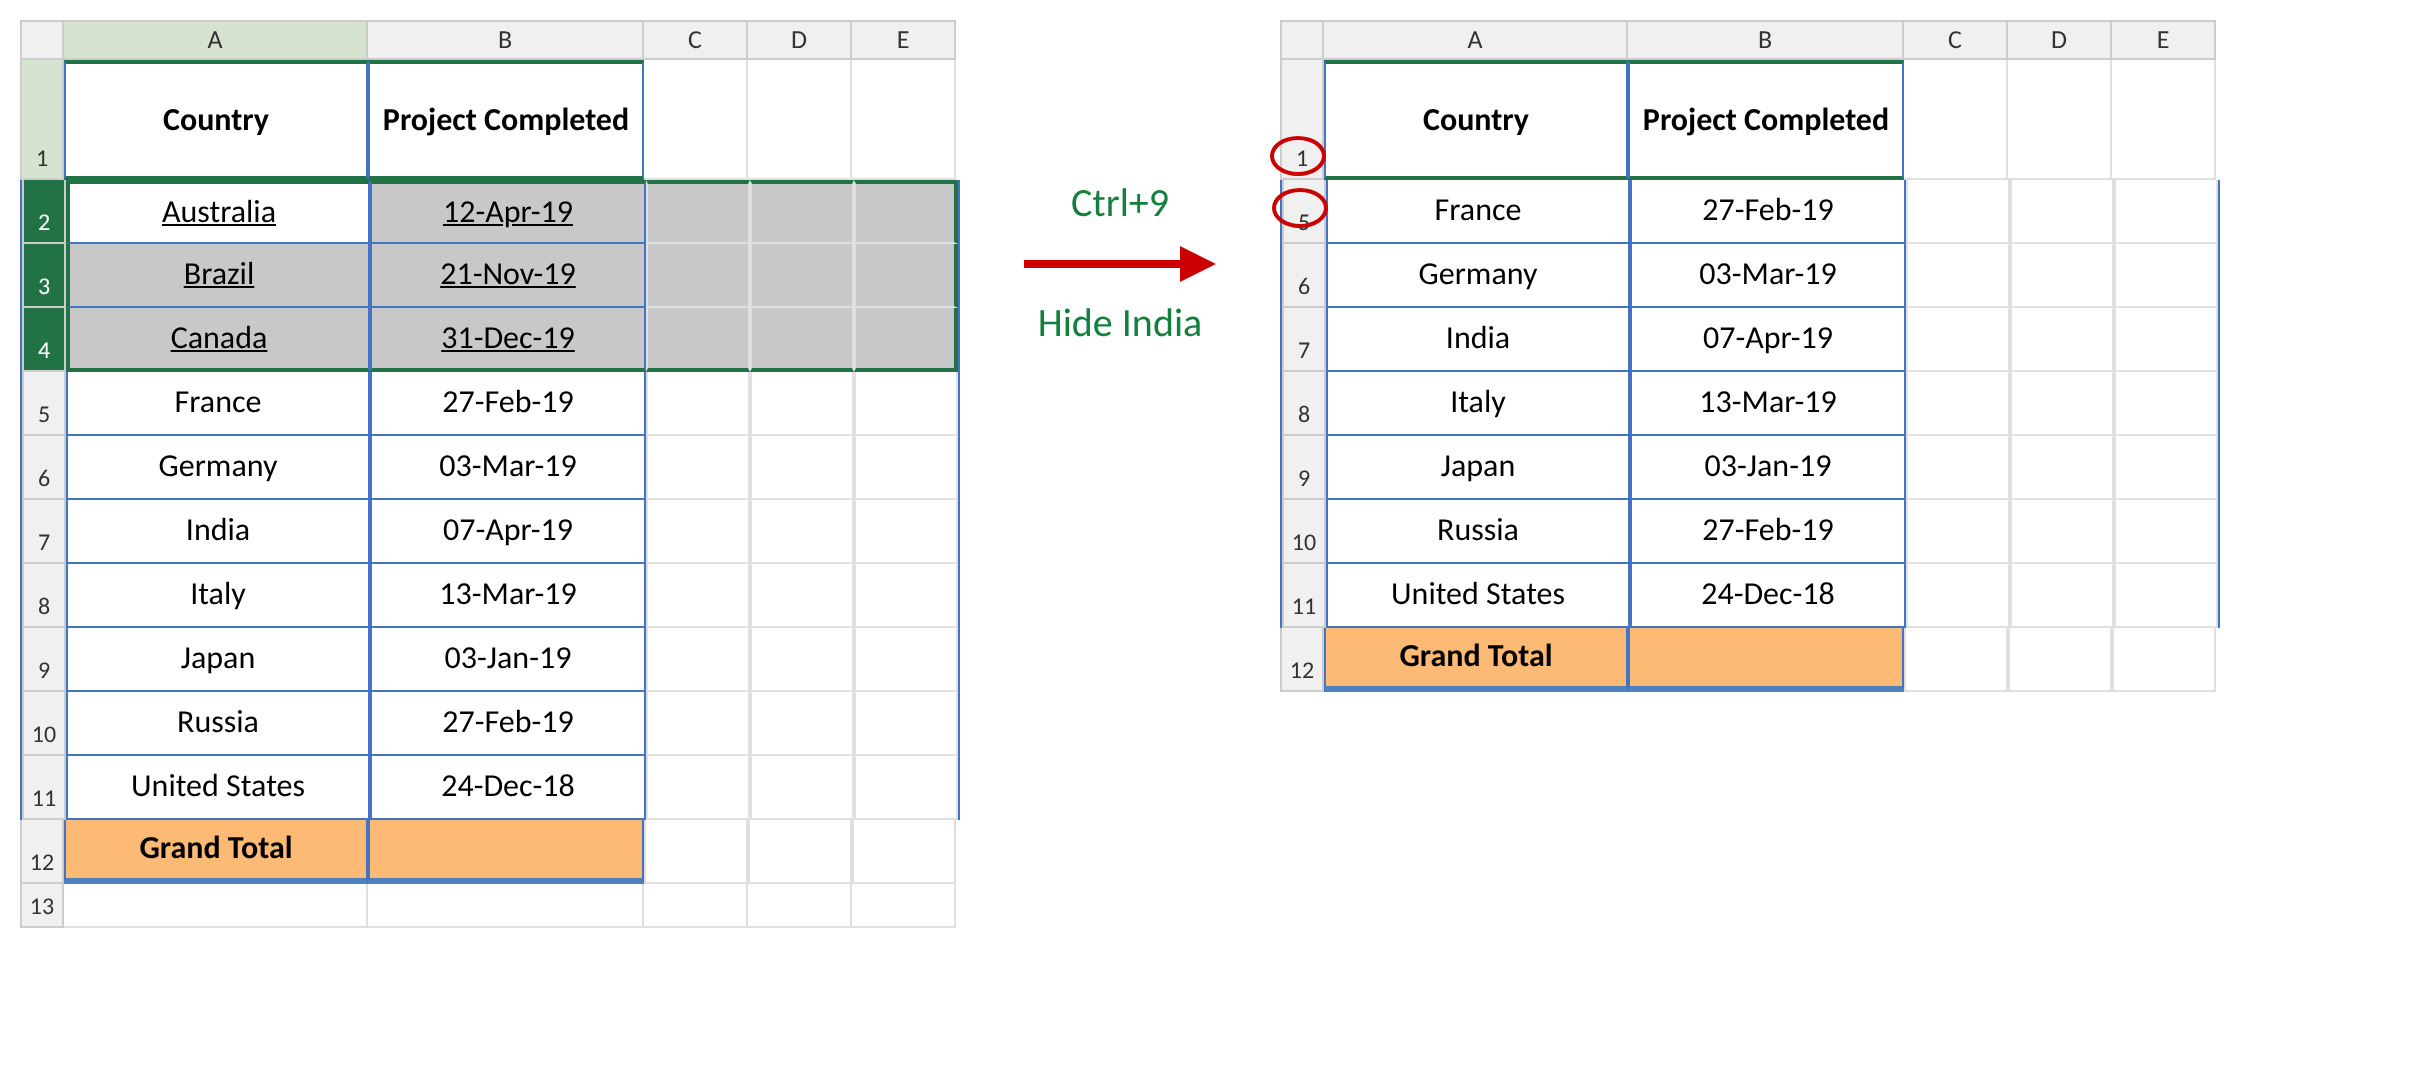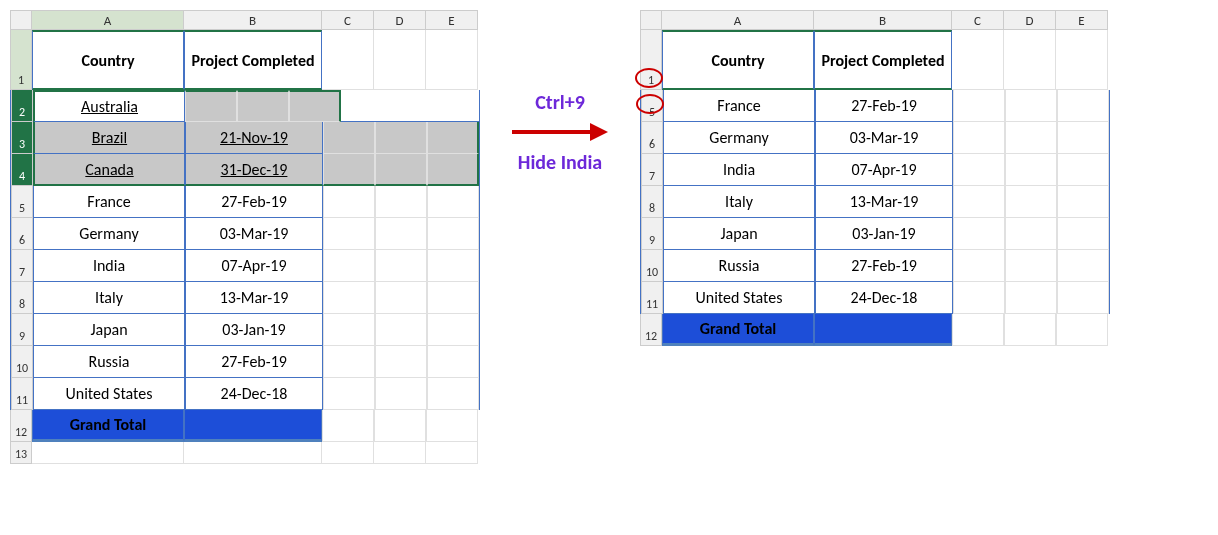--- a/index.html
+++ b/index.html
@@ -72,36 +72,36 @@
       border: 1px solid #4472c4;
       height: 32px;
       border-top: none;
     }
     .data.sel { background: #c8c8c8; text-decoration: underline; }
     .data.active-cell { background: #fff; }
     .cC.data, .cD.data, .cE.data { border-color: #e0e0e0; background: transparent; }
     .cC.data.sel, .cD.data.sel, .cE.data.sel { background: #c8c8c8; }
     .row.total .cA, .row.total .cB {
       font-weight: bold;
-      background: #1d4ed8;
+      background: #fdba74;
       border-bottom: 3px solid #4f81bd;
     }
     .row.empty .cell { height: 22px; }
     .sel-border-left { border-left: 2px solid #217346 !important; }
     .sel-border-right { border-right: 2px solid #217346 !important; }
     .sel-border-top { border-top: 2px solid #217346 !important; }
     .sel-border-bottom { border-bottom: 2px solid #217346 !important; }
     .middle {
       display: flex;
       flex-direction: column;
       align-items: center;
       justify-content: flex-end;
       padding-top: 80px;
-      color: #6d28d9;
-      font-weight: bold;
+      color: #15803d;
+      font-weight: normal;
       font-size: 20px;
     }
     .arrow-svg { margin: 6px 0; }
     .circle {
       position: absolute;
       left: -6px;
       width: 28px;
       height: 20px;
       border: 2px solid #cc0000;
       border-radius: 50%;
@@ -124,20 +124,21 @@
       <div class="row-head active" style="height: 60px;">1</div>
       <div class="cell cA hdr">Country</div>
       <div class="cell cB hdr">Project Completed</div>
       <div class="cell cC" style="height: 60px;"></div>
       <div class="cell cD" style="height: 60px;"></div>
       <div class="cell cE" style="height: 60px;"></div>
     </div>
     <div class="row data">
       <div class="row-head sel-full" style="height: 32px;">2</div>
       <div class="cell cA data sel active-cell sel-border-top sel-border-left">Australia</div>
+      <div class="cell cB data sel sel-border-top">12-Apr-19</div>
       <div class="cell cC data sel sel-border-top"></div>
       <div class="cell cD data sel sel-border-top"></div>
       <div class="cell cE data sel sel-border-top sel-border-right"></div>
     </div>
     <div class="row data">
       <div class="row-head sel-full" style="height: 32px;">3</div>
       <div class="cell cA data sel sel-border-left">Brazil</div>
       <div class="cell cB data sel">21-Nov-19</div>
       <div class="cell cC data sel"></div>
       <div class="cell cD data sel"></div>

